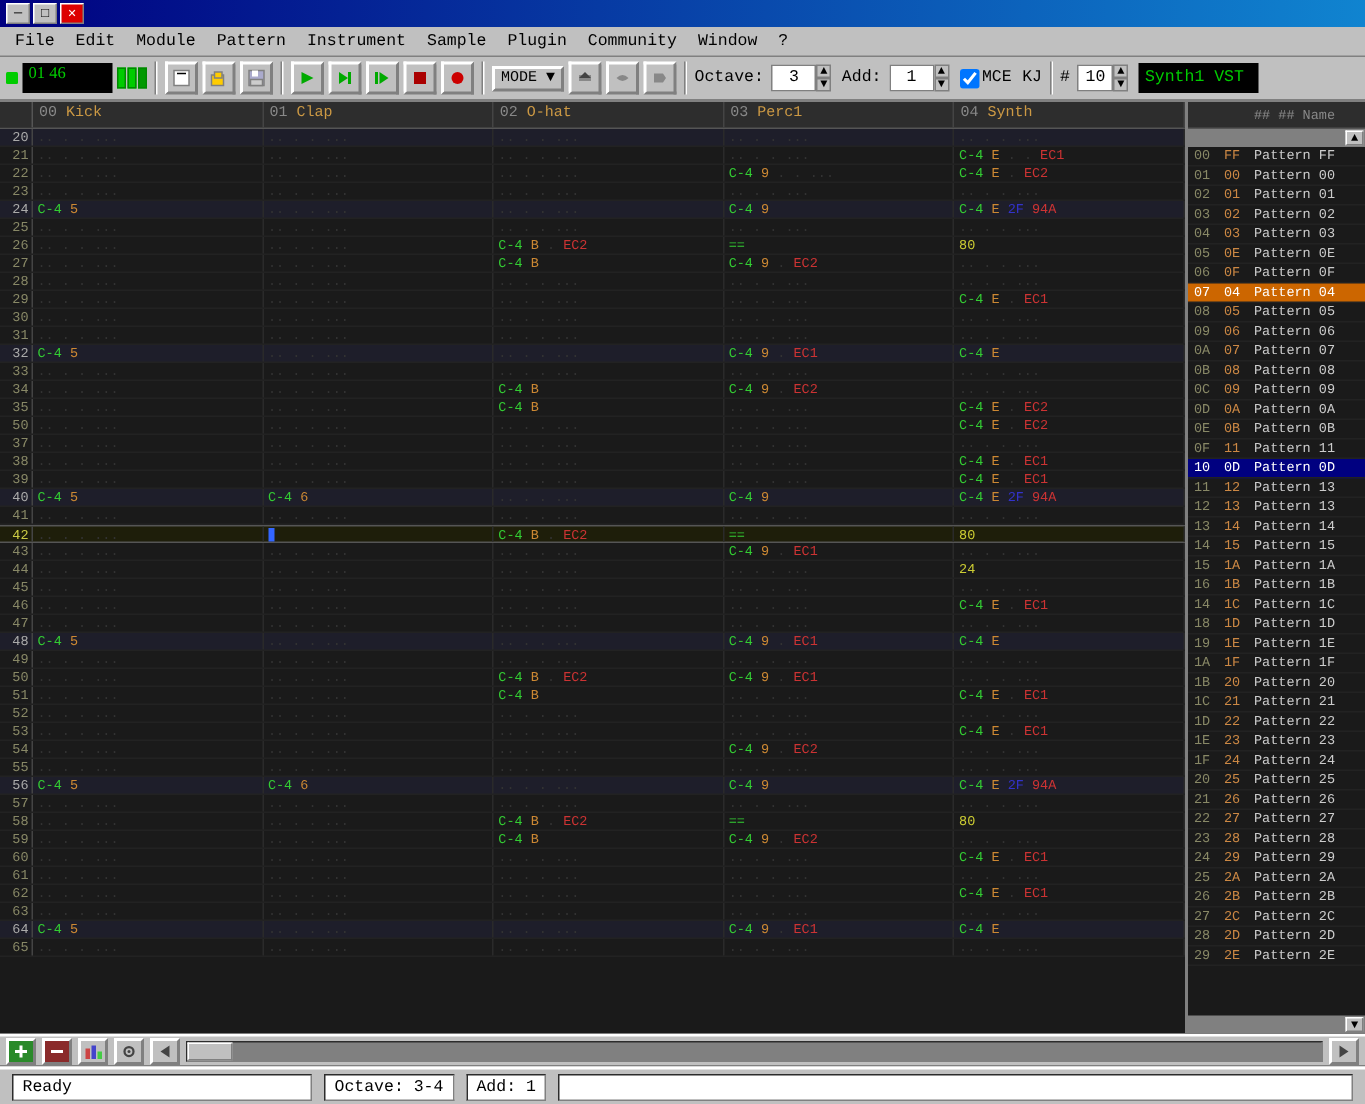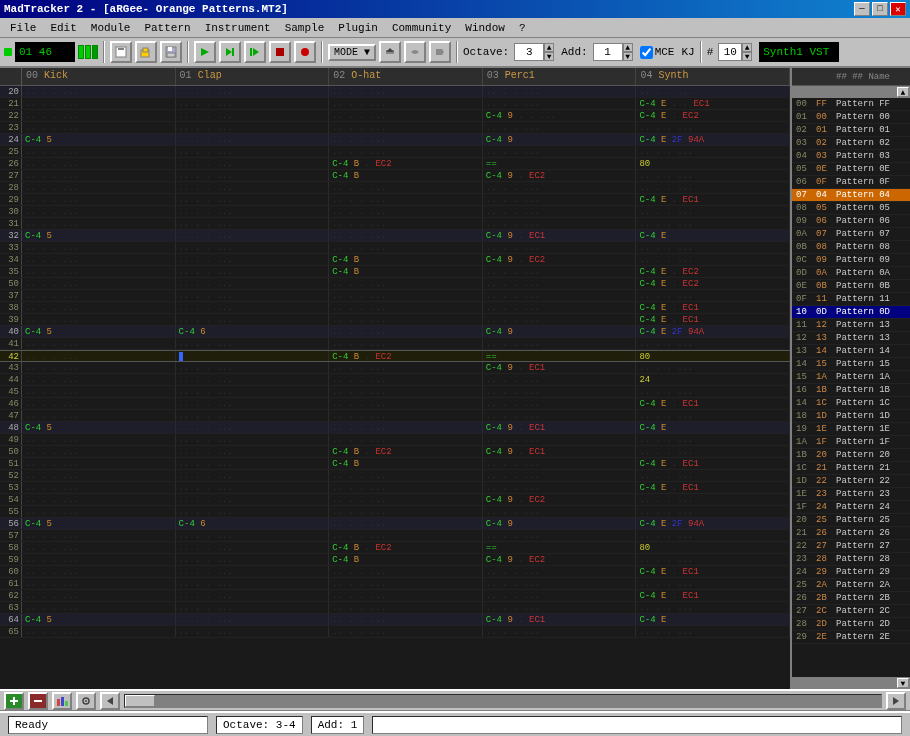--- a/index.html
+++ b/index.html
@@ -69,22 +69,23 @@
       font-size: 10px;
     }
     .toolbar-separator { width: 2px; height: 22px; border-left: 1px solid #808080; border-right: 1px solid #ffffff; margin: 0 2px; }
     .tb-led { background: #00cc00; width: 8px; height: 8px; border-radius: 1px; }
     .pos-display {
       background: #000000;
       color: #00cc00;
       font-size: 11px;
       padding: 1px 4px;
       height: 20px;
-      display: flex; align-items: center;
+      display: flex; 
       min-width: 60px;
+      font-family: Liberation Serif, serif;
     }
     .toolbar-label { font-size: 11px; margin-right: 2px; }
     .toolbar-spin {
       background: white;
       border: 1px solid #808080;
       width: 30px; height: 18px;
       font-size: 11px;
       text-align: center;
       display: inline-flex; align-items: center; justify-content: center;
     }
@@ -275,21 +276,20 @@
     .c-note { color: #33cc33; }
     .c-ins { color: #cc8833; }
     .c-vol { color: #3333cc; }
     .c-fx { color: #cc3333; }
     .c-dots { color: #333333; }
   </style>
 </head>
 <body>
 
 <div id="titlebar">
-  <span>MadTracker 2 - [aRGee- Orange Patterns.MT2]</span>
   <div id="titlebar-controls">
     <div class="title-btn">─</div>
     <div class="title-btn">□</div>
     <div class="title-btn" style="background:#dd0000;color:white;">✕</div>
   </div>
 </div>
 
 <div id="menubar">
   <span class="menu-item">File</span>
   <span class="menu-item">Edit</span>

